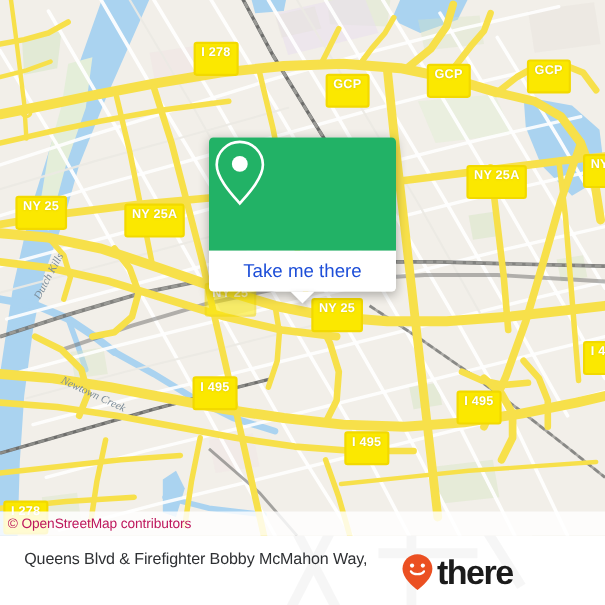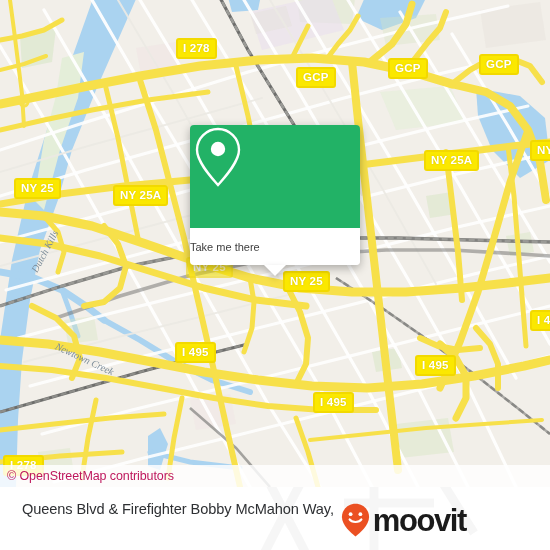--- a/index.html
+++ b/index.html
@@ -52,21 +52,21 @@
   
   .shield {
     position: absolute;
     background: #fbe800;
     border: 2px solid #f2d900;
     border-radius: 3px;
     color: #ffffff;
     font-weight: bold;
     font-size: 11.5px;
     line-height: 14px;
-    padding: 1px 5px 2px 5px;
+    padding: 1px 5px 12px 5px;
     box-sizing: border-box;
     white-space: nowrap;
     text-shadow: 0 0 2px rgba(150,130,0,.35);
     letter-spacing: 0.2px;
   }
   .shield.dim { opacity: 0.55; }
 
   
   .water-label {
     position: absolute;
@@ -95,23 +95,23 @@
     display: flex;
     align-items: center;
     justify-content: center;
   }
   #popup-footer {
     height: 37px;
     background: #ffffff;
     border-radius: 0 0 4px 4px;
     display: flex;
     align-items: center;
-    justify-content: flex-start;
-    color: #404040;
-    font-size: 11px;
+    justify-content: center;
+    color: #1d4ed8;
+    font-size: 17px;
     position: relative;
   }
   #popup-tail {
     position: absolute;
     left: 50%;
     bottom: -11px;
     margin-left: -11px;
     width: 0; height: 0;
     border-left: 11px solid transparent;
     border-right: 11px solid transparent;
@@ -366,17 +366,17 @@
       <div>Queens Blvd &amp; Firefighter Bobby McMahon Way,</div>
     </div>
 
     <div id="logo">
       <svg id="logo-mark" viewBox="0 0 29 34">
         <path d="M14.5 0.8 C6.9 0.8 0.9 6.7 0.9 14.1 C0.9 22.4 10.4 30.5 14.5 33.4 C18.6 30.5 28.1 22.4 28.1 14.1 C28.1 6.7 22.1 0.8 14.5 0.8 Z" fill="#eb5022"></path>
         <circle cx="9.6" cy="11.2" r="1.9" fill="#ffffff"></circle>
         <circle cx="19.4" cy="11.2" r="1.9" fill="#ffffff"></circle>
         <path d="M8.6 16.4 C10.6 19.8 18.4 19.8 20.4 16.4" fill="none" stroke="#ffffff" stroke-width="2.1" stroke-linecap="round"></path>
       </svg>
-      <span id="logo-text">moovit</span>
+      <span id="logo-text">there</span>
     </div>
   </div>
 
 </div>
 
 </body></html>

